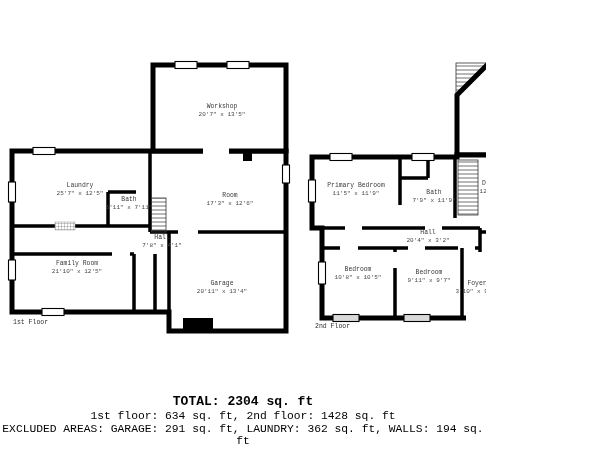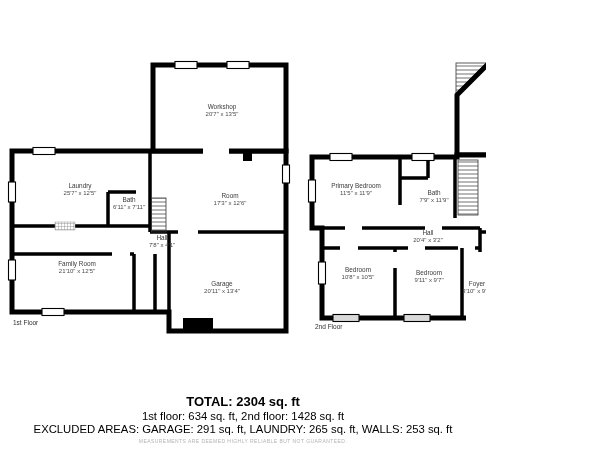--- a/index.html
+++ b/index.html
@@ -1,17 +1,17 @@
 <!DOCTYPE html>
 <html><head>
 <meta charset="utf-8">
 <style>
   html,body{margin:0;padding:0;background:#fff;}
   .canvas{position:relative;width:486px;height:450px;background:#ffffff;
-          font-family:Liberation Sans, sans-serif;overflow:hidden;}
+          font-family:Liberation Mono, monospace;overflow:hidden;}
   svg.plan{position:absolute;left:0;top:0;}
   .room-label{position:absolute;transform:translate(-50%,-50%);text-align:center;
               color:#3a3a3a;line-height:1.3;white-space:nowrap;pointer-events:none;}
   .room-label .rname{display:block;font-size:6.4px;}
   .room-label .rdims{display:block;font-size:6px;color:#4a4a4a;}
   .room-label.vertical{transform:translate(-50%,-50%) rotate(-90deg);}
   .floor-tag{position:absolute;font-size:6.5px;color:#2e2e2e;}
   .summary{position:absolute;left:0;right:0;top:394px;text-align:center;color:#000;}
   .summary .total{font-size:13px;font-weight:bold;}
   .summary .line{font-size:11.3px;margin-top:1px;}
@@ -186,17 +186,17 @@
   <div class="floor-tag" style="left:315px;top:323px">2nd Floor</div>
 
   <svg class="logo" viewBox="0 0 12 15">
     <path d="M6,0.5 C2.9,0.5 0.5,2.9 0.5,6 C0.5,10 6,14.5 6,14.5 C6,14.5 11.5,10 11.5,6 C11.5,2.9 9.1,0.5 6,0.5 Z" fill="#1ba79c"></path>
     <circle cx="6" cy="5.8" r="2.1" fill="#ffffff"></circle>
   </svg>
 
   <div class="summary">
     <div class="total">TOTAL: 2304 sq. ft</div>
     <div class="line">1st floor: 634 sq. ft, 2nd floor: 1428 sq. ft</div>
-    <div class="line">EXCLUDED AREAS: GARAGE: 291 sq. ft, LAUNDRY: 265 sq. ft, WALLS: 253 sq. ft</div>
+    <div class="line">EXCLUDED AREAS: GARAGE: 291 sq. ft, LAUNDRY: 362 sq. ft, WALLS: 194 sq. ft</div>
     <div class="disclaimer">MEASUREMENTS ARE DEEMED HIGHLY RELIABLE BUT NOT GUARANTEED.</div>
   </div>
 
 </div>
 
 </body></html>

